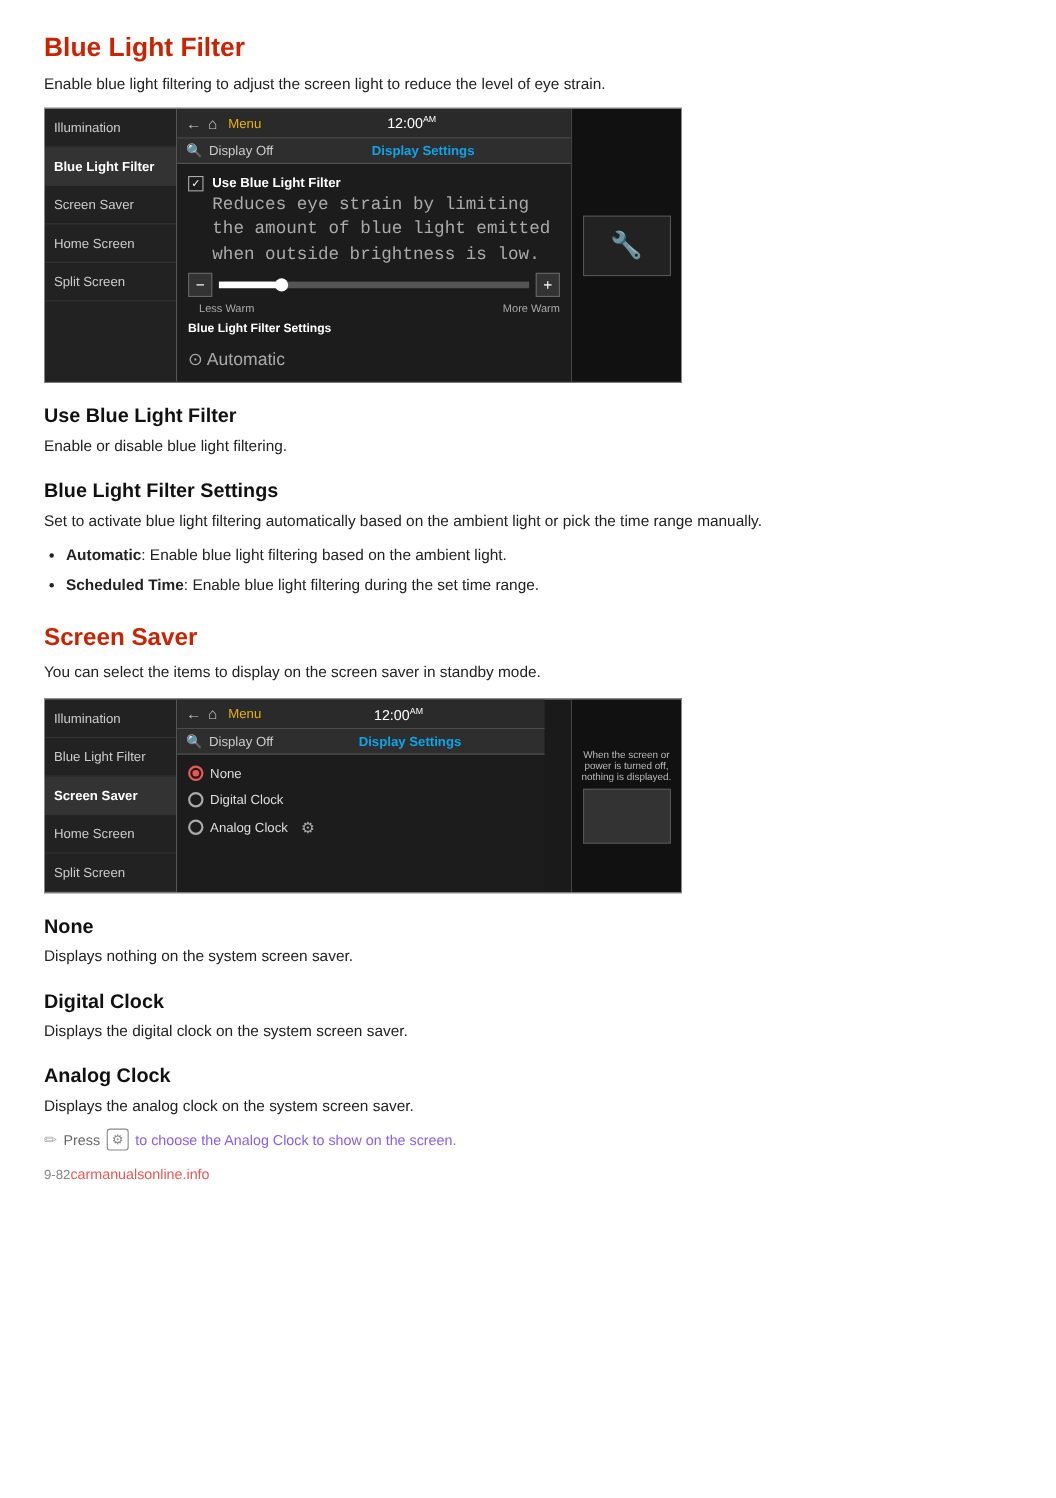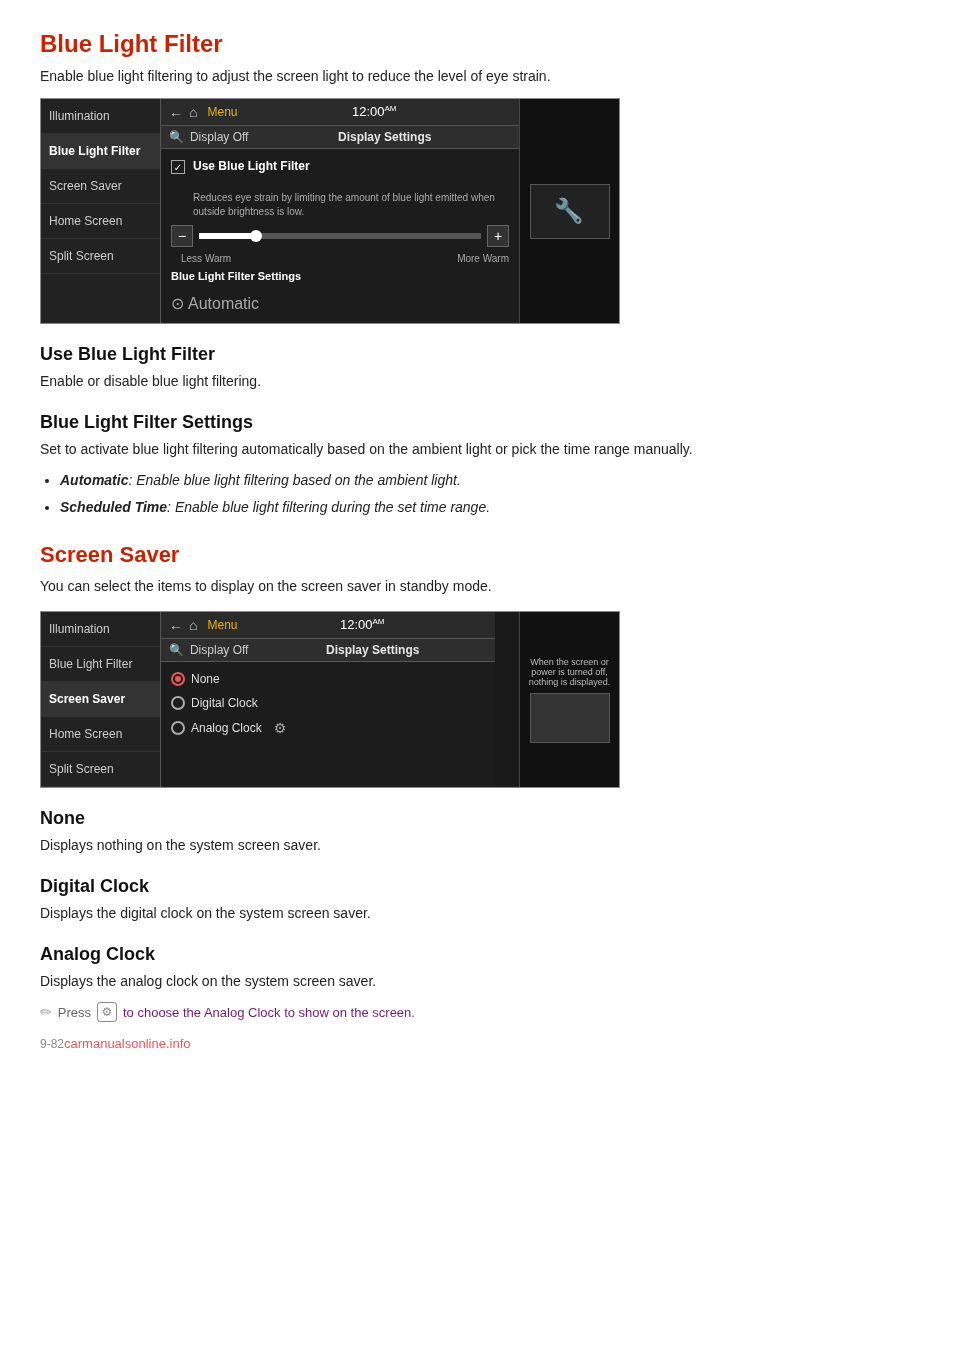--- a/index.html
+++ b/index.html
@@ -113,21 +113,21 @@
       margin-right: 6px;
     }
     .ui-statusbar-label {
       color: #ccc;
       font-size: 12px;
       margin-right: 10px;
     }
     .ui-statusbar-title {
       flex: 1;
       text-align: center;
-      color: #e5e5e5;
+      color: #0ea5e9;
       font-size: 12px;
       font-weight: bold;
     }
 
     
     .ui-content {
       padding: 10px;
       color: #ddd;
       font-size: 11px;
     }
@@ -149,23 +149,24 @@
       flex-shrink: 0;
       margin-top: 1px;
     }
     .ui-content-main-label {
       color: #fff;
       font-size: 12px;
       font-weight: bold;
     }
     .ui-content-sub-label {
       color: #aaa;
-      font-size: 10px;
-      margin-top: 18px;
+      font-size: 16px;
+      margin-top: 2px;
       line-height: 1.4;
+      font-family: Liberation Mono, monospace;
     }
 
     
     .ui-slider-row {
       display: flex;
       align-items: center;
       gap: 6px;
       margin: 6px 0;
     }
     .ui-slider-btn {
@@ -311,21 +312,20 @@
       border: 1px solid #555;
     }
 
     
     .bullet-list {
       margin: 8px 0 8px 20px;
     }
     .bullet-list li {
       margin-bottom: 6px;
       line-height: 1.5;
-      font-style: italic;
     }
 
     
     .note-line {
       display: flex;
       align-items: center;
       gap: 6px;
       color: #555;
       font-size: 13px;
       margin-top: 8px;
@@ -506,19 +506,19 @@
 <h2 class="section-title-black">Digital Clock</h2>
 <p class="section-desc">Displays the digital clock on the system screen saver.</p>
 
 <h2 class="section-title-black">Analog Clock</h2>
 <p class="section-desc">Displays the analog clock on the system screen saver.</p>
 
 <div class="note-line">
   <span style="color:#aaa; font-size:14px;">✏</span>
   <span style="color:#666;">Press</span>
   <span class="note-gear">⚙</span>
-  <span style="color:#701a75;">to choose the Analog Clock to show on the screen.</span>
+  <span style="color:#8b5cf6;">to choose the Analog Clock to show on the screen.</span>
 </div>
 
 <div class="footer-row">
   <span>9-82</span>
   <span class="footer-logo">carmanualsonline.info</span>
 </div>
 
 </body></html>

